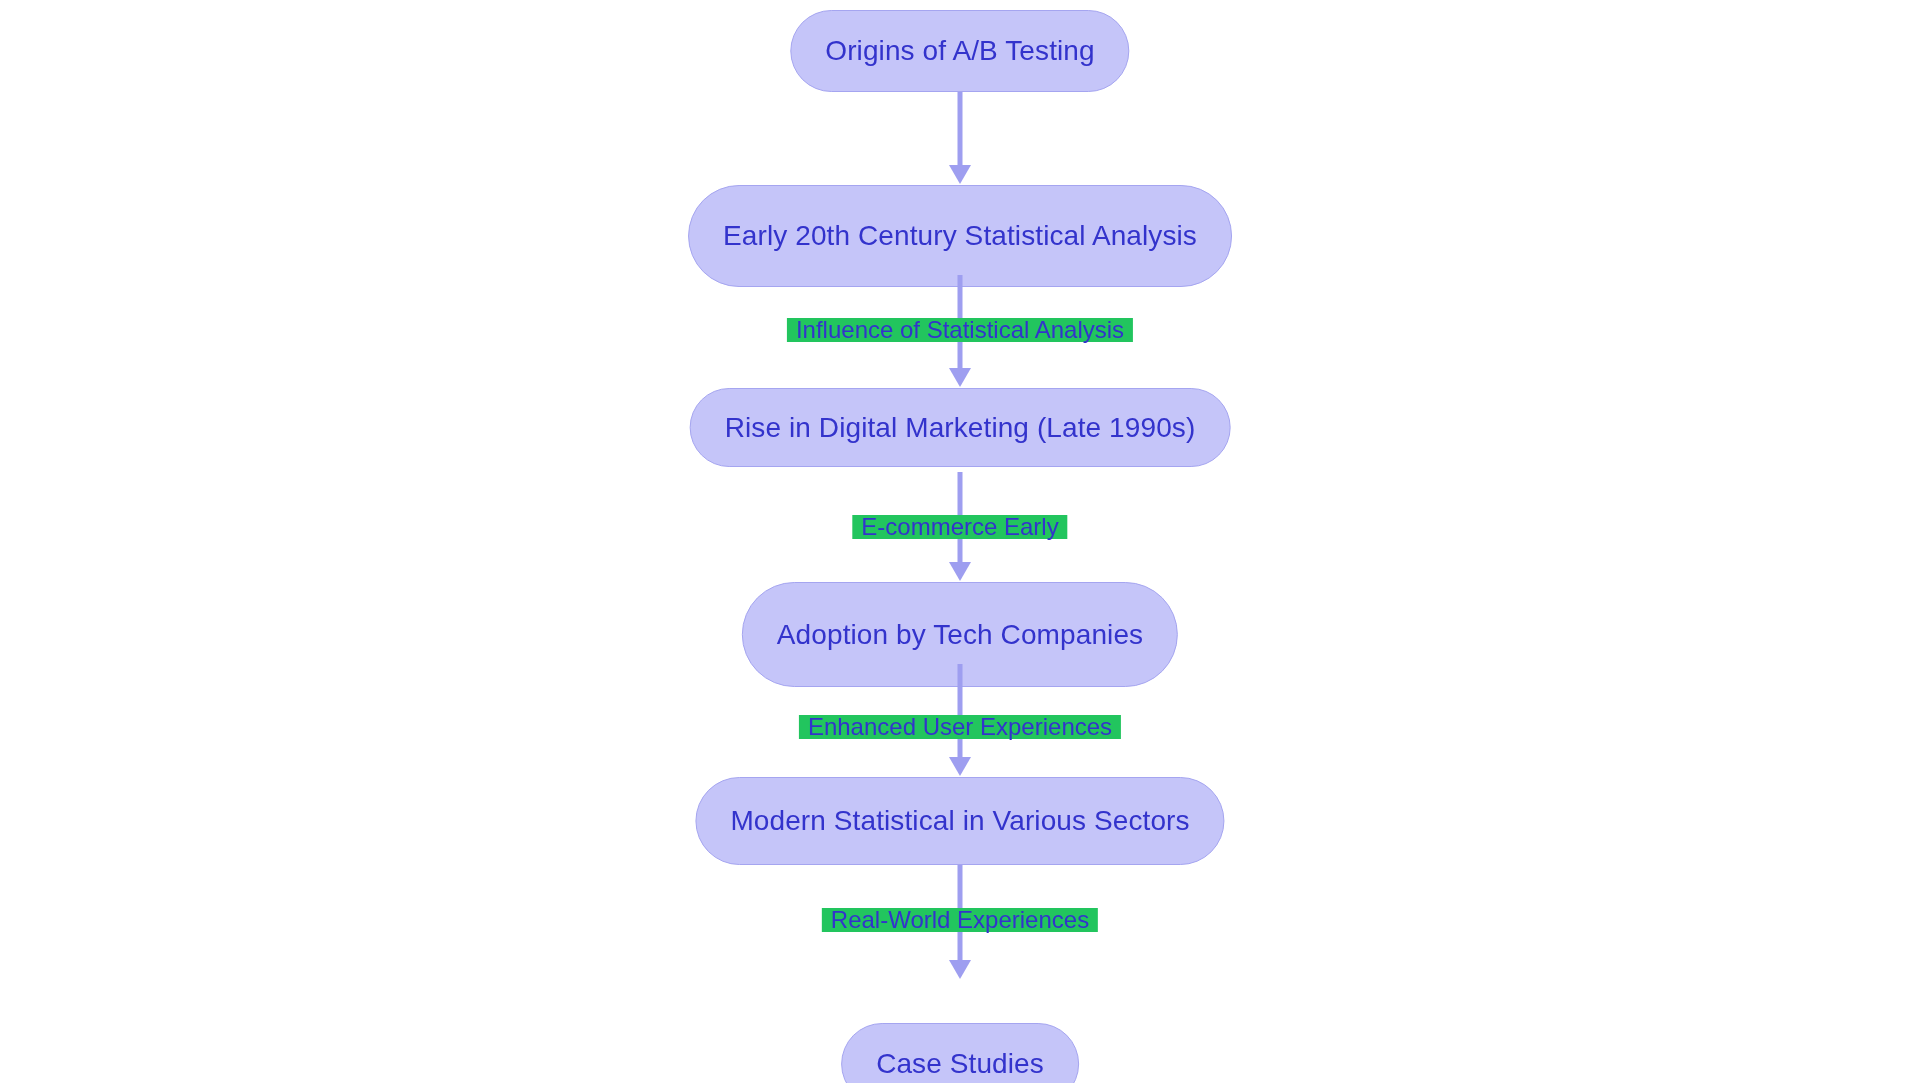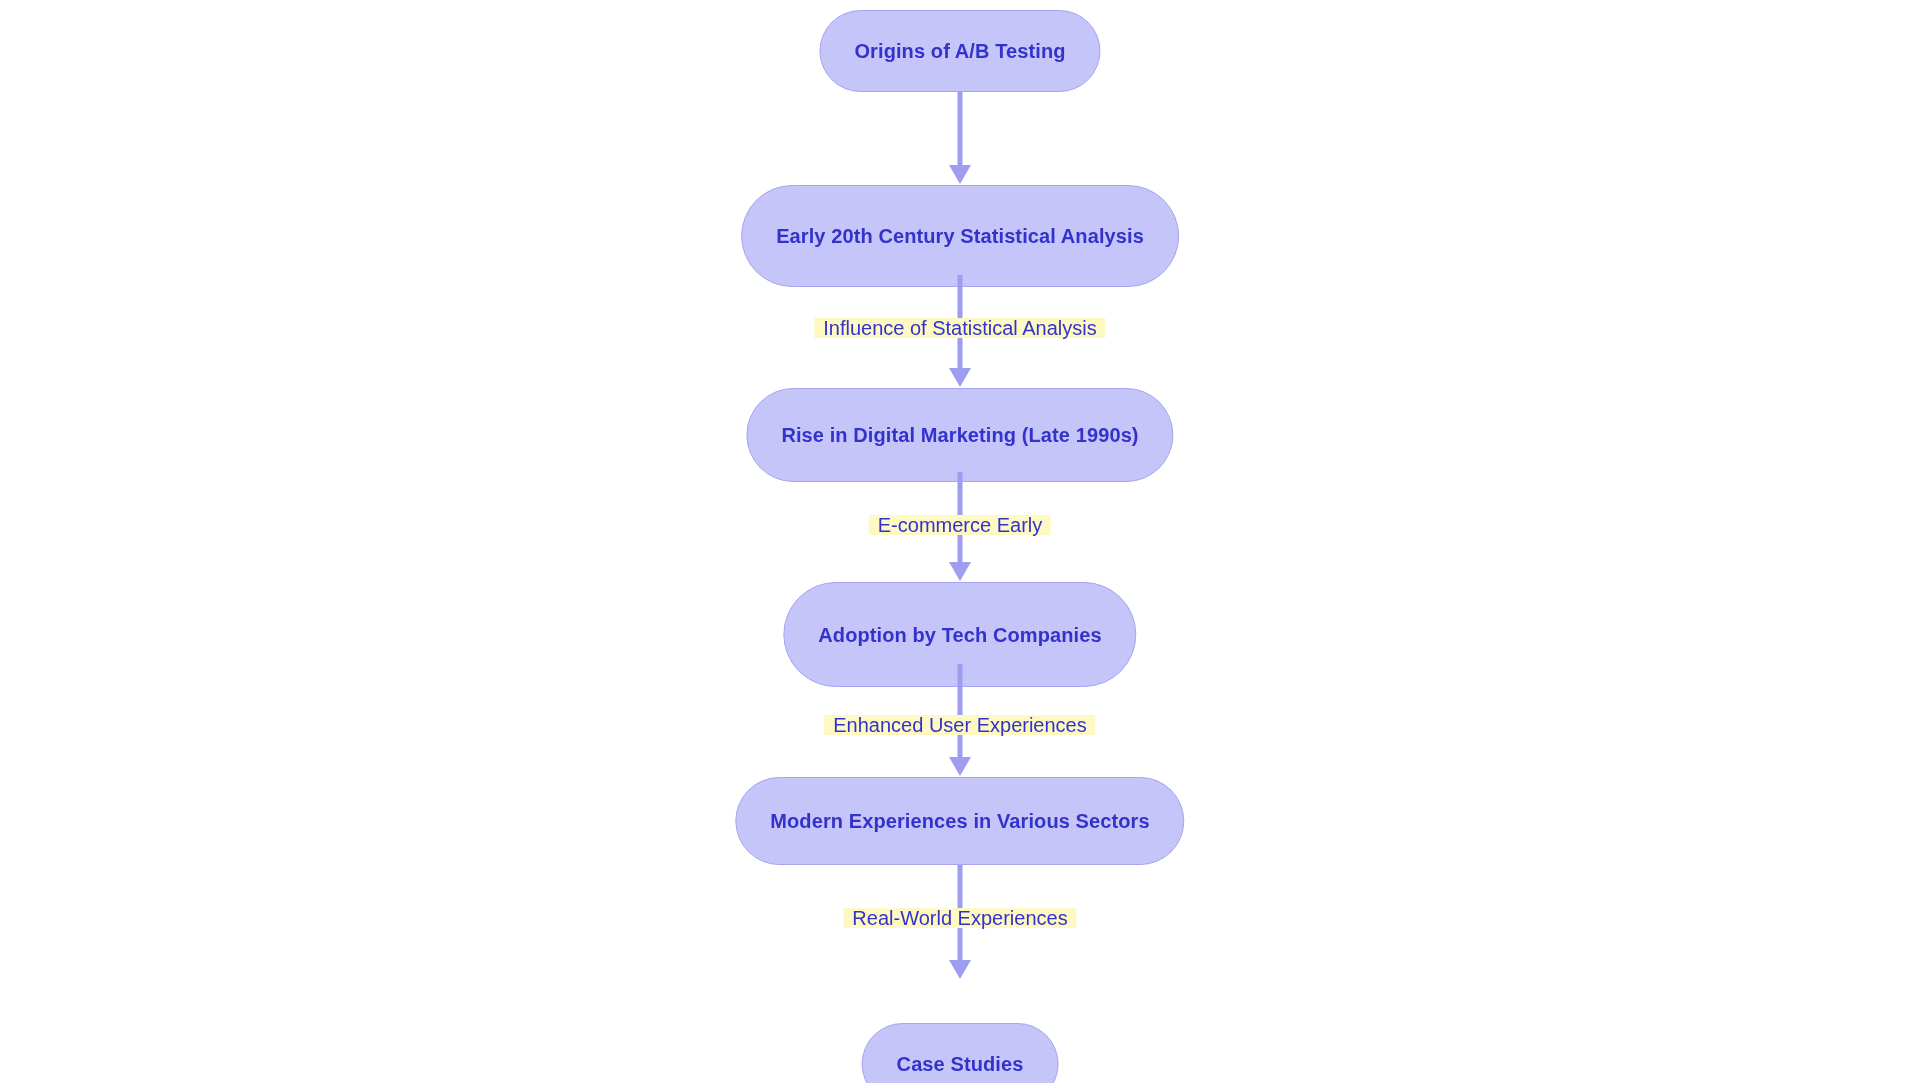--- a/index.html
+++ b/index.html
@@ -28,22 +28,22 @@
     left: 50%;
     transform: translateX(-50%);
     box-sizing: border-box;
     display: flex;
     align-items: center;
     justify-content: center;
     background: #c5c5f9;
     border: 1.6px solid #a5a5f0;
     border-radius: 999px;
     color: #3333cc;
-    font-size: 20px;
-    font-weight: 700;
+    font-size: 28px;
+    font-weight: 400;
     letter-spacing: 0.1px;
     white-space: nowrap;
     padding: 0 34px;
   }
 
   .node-label {
     color: #3333cc;
     line-height: 1;
   }
 
@@ -66,24 +66,24 @@
     border-right: 11px solid transparent;
     border-top: 19px solid #9e9ef0;
   }
 
   
   .edge-label {
     position: absolute;
     left: 50%;
     transform: translateX(-50%);
     color: #3333cc;
-    font-size: 20px;
+    font-size: 24px;
     font-weight: 400;
     white-space: nowrap;
-    background: #fef9c3;
+    background: #22c55e;
     padding: 0 9px;
     line-height: 1;
   }
 </style>
 </head>
 <body>
 
 <div id="flow-canvas">
 
   <div class="node" style="top:10px; height:82px;">
@@ -94,38 +94,38 @@
   <div class="arrowhead" style="top:165px;"></div>
 
   <div class="node" style="top:185px; height:102px;">
     <span class="node-label">Early 20th Century Statistical Analysis</span>
   </div>
 
   <div class="connector" style="top:275px; height:98px;"></div>
   <div class="edge-label" style="top:318px;">Influence of Statistical Analysis</div>
   <div class="arrowhead" style="top:368px;"></div>
 
-  <div class="node" style="top:388px; height:94px;">
+  <div class="node" style="top:388px; height:79px;">
     <span class="node-label">Rise in Digital Marketing (Late 1990s)</span>
   </div>
 
   <div class="connector" style="top:472px; height:95px;"></div>
   <div class="edge-label" style="top:515px;">E-commerce Early</div>
   <div class="arrowhead" style="top:562px;"></div>
 
   <div class="node" style="top:582px; height:105px;">
     <span class="node-label">Adoption by Tech Companies</span>
   </div>
 
   <div class="connector" style="top:664px; height:98px;"></div>
   <div class="edge-label" style="top:707px;margin-top:8px;">Enhanced User Experiences</div>
   <div class="arrowhead" style="top:757px;"></div>
 
   <div class="node" style="top:777px; height:88px;">
-    <span class="node-label">Modern Experiences in Various Sectors</span>
+    <span class="node-label">Modern Statistical in Various Sectors</span>
   </div>
 
   <div class="connector" style="top:865px; height:100px;"></div>
   <div class="edge-label" style="top:908px;">Real-World Experiences</div>
   <div class="arrowhead" style="top:960px;"></div>
 
   <div class="node" style="top:1023px; height:82px;">
     <span class="node-label">Case Studies</span>
   </div>
 

